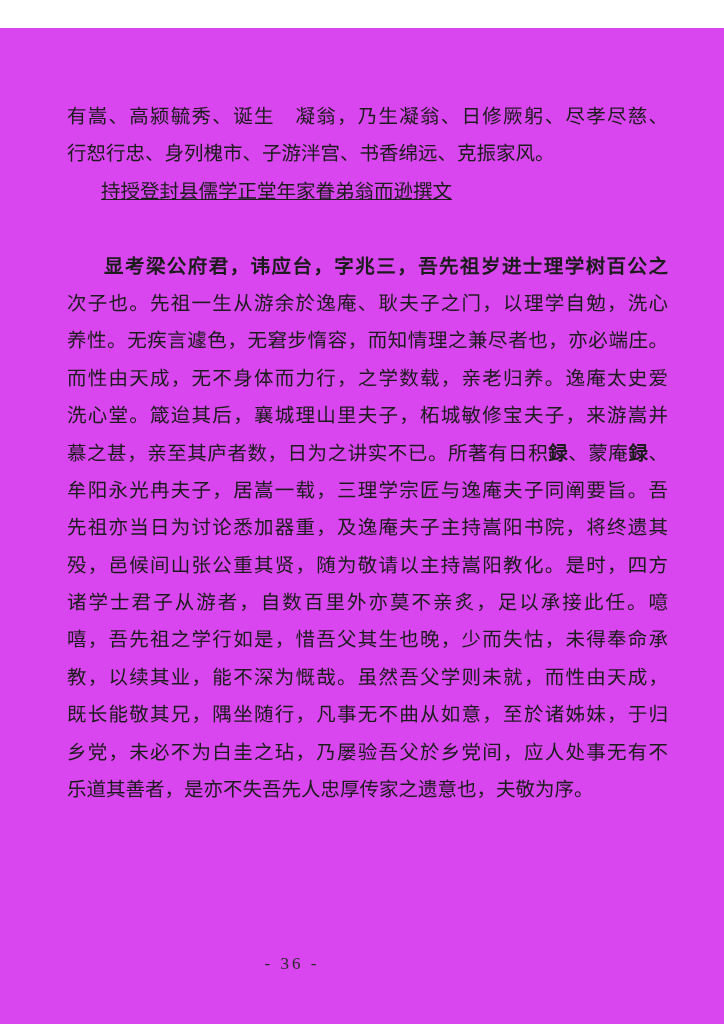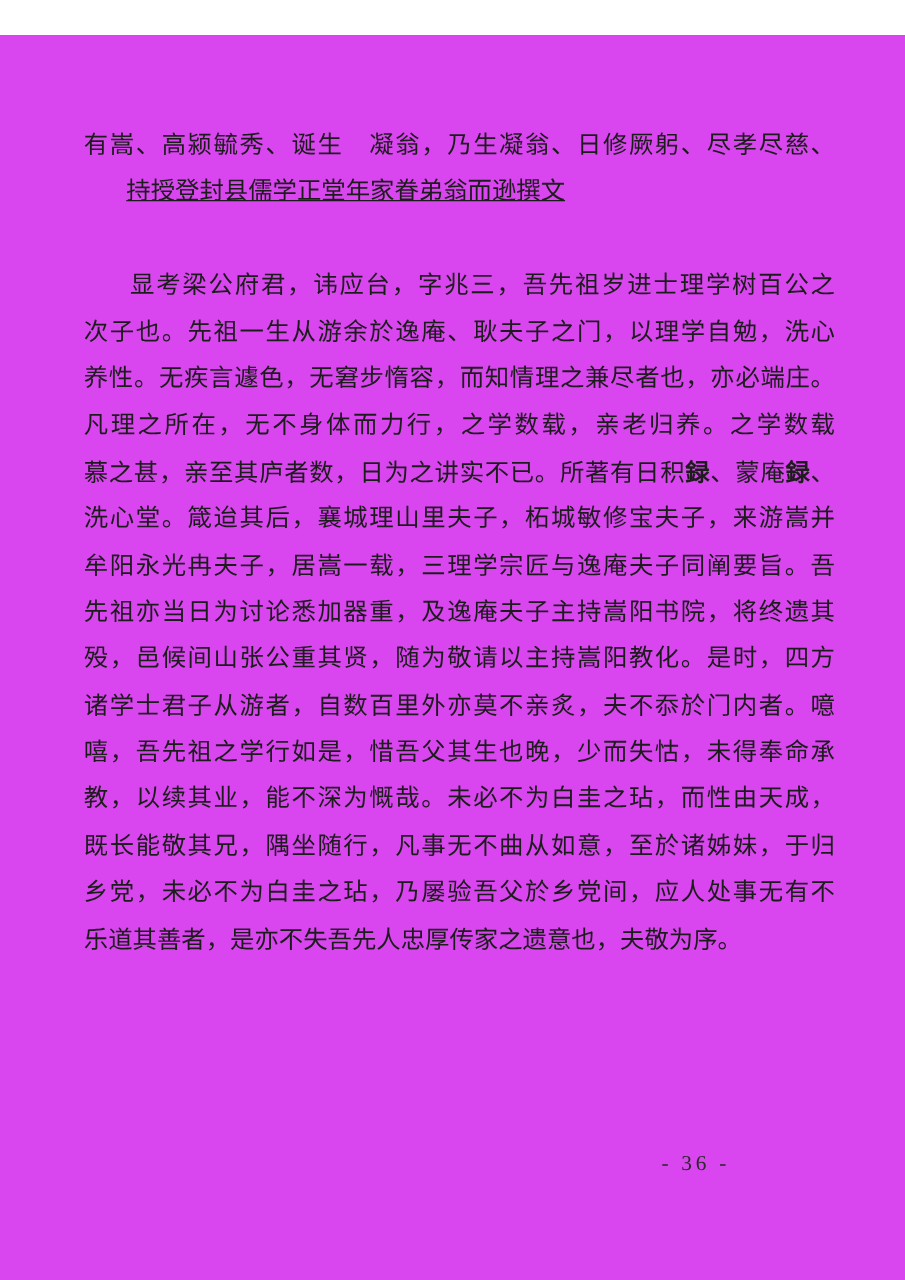--- a/index.html
+++ b/index.html
@@ -33,68 +33,69 @@
     white-space: nowrap;
     overflow: visible;
   }
   
   .jl {
     white-space: normal;
     text-align: justify;
     text-align-last: justify;
     text-justify: inter-character;
   }
-  .ind { padding-left: 37px; }      
+  .ind { padding-left: 37px; font-weight: bold; }      
   .ind-sig { padding-left: 34px; text-decoration: underline; }  
   .spacer { height: 37.4px; }
   
   .bseg {
     font-weight: 700;
     font-family: "DejaVu Sans", sans-serif;
   }
   .page-number {
     position: absolute;
     left: 0;
-    top: 891px;
+    top: 924px;
     width: 584px;
-    text-align: right;
+    text-align: center;
     font-size: 17px;
     line-height: 24px;
     letter-spacing: 3px;
     color: #2a2a2a;
   }
 </style>
 </head>
 <body>
 
 <div class="page">
   <main class="text-block">
 
     <p class="ln jl">有嵩、高颍毓秀、诞生　凝翁，乃生凝翁、日修厥躬、尽孝尽慈、</p>
+    <p class="ln">行恕行忠、身列槐市、子游泮宫、书香绵远、克振家风。</p>
 
     <p class="ln ind-sig">持授登封县儒学正堂年家眷弟翁而逊撰文</p>
 
     <div class="ln spacer"></div>
 
     <p class="ln jl ind">显考梁公府君，讳应台，字兆三，吾先祖岁进士理学树百公之</p>
     <p class="ln jl">次子也。先祖一生从游余於逸庵、耿夫子之门，以理学自勉，洗心</p>
     <p class="ln jl">养性。无疾言遽色，无窘步惰容，而知情理之兼尽者也，亦必端庄。</p>
-    <p class="ln jl">凡理之所在，无不身体而力行，之学数载，亲老归养。之学数载</p>
+    <p class="ln jl">而性由天成，无不身体而力行，之学数载，亲老归养。逸庵太史爱</p>
+
+    <p class="ln jl">洗心堂。箴迨其后，襄城理山里夫子，柘城敏修宝夫子，来游嵩并</p>
 
     <p class="ln jl"><span>慕之甚，亲至其庐者数，日为之讲实不已。所著有日积</span><span class="bseg">録</span><span>、蒙庵</span><span class="bseg">録</span><span>、</span></p>
-
-    <p class="ln jl">洗心堂。箴迨其后，襄城理山里夫子，柘城敏修宝夫子，来游嵩并</p>
     <p class="ln jl">牟阳永光冉夫子，居嵩一载，三理学宗匠与逸庵夫子同阐要旨。吾</p>
     <p class="ln jl">先祖亦当日为讨论悉加器重，及逸庵夫子主持嵩阳书院，将终遗其</p>
 
 
     <p class="ln jl">殁，邑候间山张公重其贤，随为敬请以主持嵩阳教化。是时，四方</p>
-    <p class="ln jl">诸学士君子从游者，自数百里外亦莫不亲炙，夫不忝於门内者。噫</p>
+    <p class="ln jl">诸学士君子从游者，自数百里外亦莫不亲炙，足以承接此任。噫</p>
     <p class="ln jl">嘻，吾先祖之学行如是，惜吾父其生也晚，少而失怙，未得奉命承</p>
-    <p class="ln jl">教，以续其业，能不深为慨哉。未必不为白圭之玷，而性由天成，</p>
+    <p class="ln jl">教，以续其业，能不深为慨哉。虽然吾父学则未就，而性由天成，</p>
     <p class="ln jl">既长能敬其兄，隅坐随行，凡事无不曲从如意，至於诸姊妹，于归</p>
     <p class="ln jl">乡党，未必不为白圭之玷，乃屡验吾父於乡党间，应人处事无有不</p>
     <p class="ln">乐道其善者，是亦不失吾先人忠厚传家之遗意也，夫敬为序。</p>
 
   </main>
 
   <footer class="page-number">- 36 -</footer>
 </div>
 
 </body></html>

